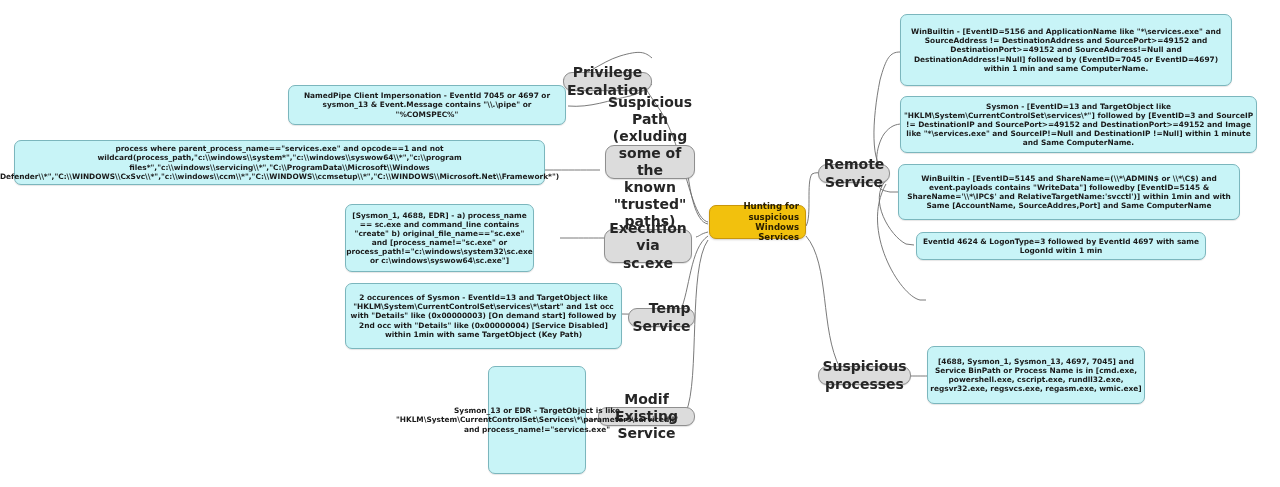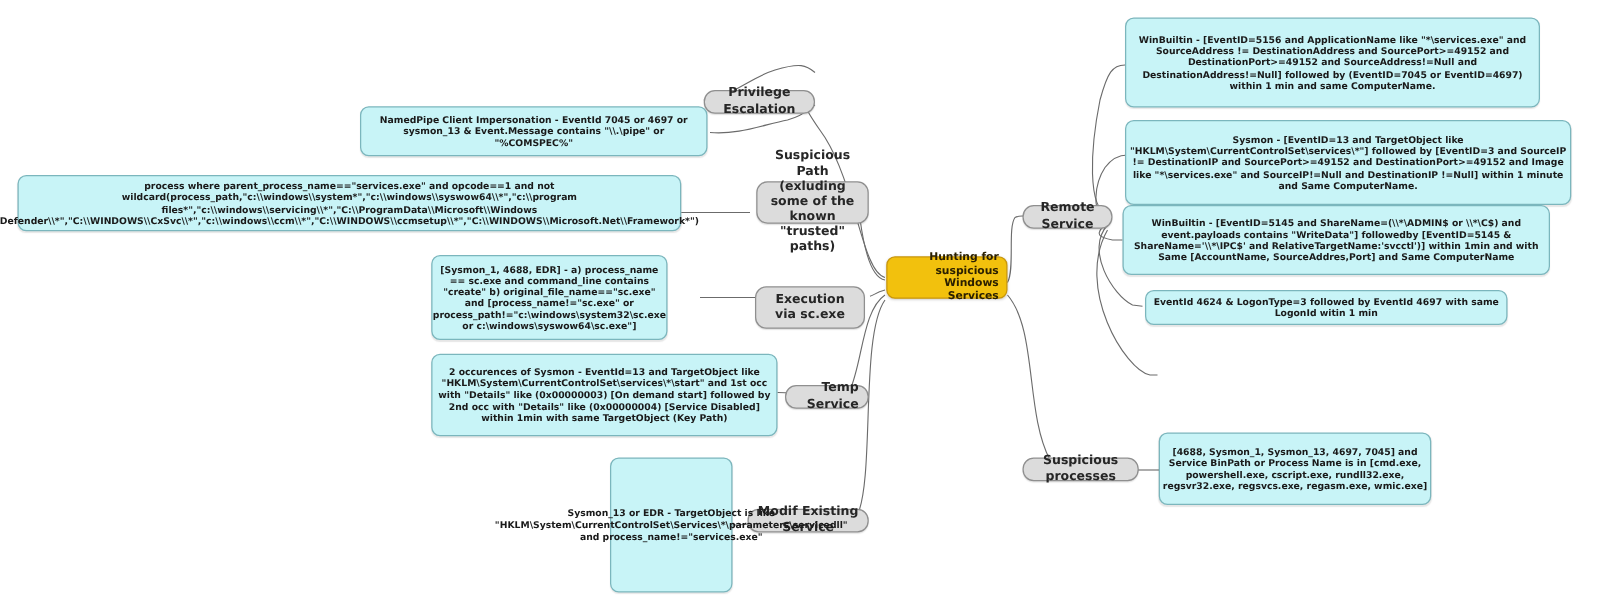--- a/index.html
+++ b/index.html
@@ -26,21 +26,21 @@
     border-radius:7px;
     font-size:7.4px;
     font-weight:bold;
     padding:3px 2px;
     box-shadow:0 1px 1px rgba(0,0,0,0.10);
   }
   .branch{
     background:#dcdcdc;
     border:1px solid #8f8f8f;
     border-radius:9px;
-    font-size:10px;
+    font-size:14px;
     font-weight:bold;
     padding:3px 7px;
     color:#262626;
     box-shadow:0 1px 1px rgba(0,0,0,0.12);
   }
   .root{
     background:#f2c10d;
     border:1px solid #c9960a;
     border-radius:7px;
     font-size:8.6px;
@@ -137,21 +137,21 @@
   </div>
 
   <div class="node leaf" style="left:488px;top:366px;width:98px;height:108px;">
     <span>Sysmon_13 or EDR - TargetObject is like "HKLM\System\CurrentControlSet\Services\*\parameters\servicedll" and process_name!="services.exe"</span>
   </div>
 
   <div class="node leaf" style="left:900px;top:14px;width:332px;height:72px;">
     <span>WinBuiltin - [EventID=5156 and ApplicationName like "*\services.exe" and SourceAddress != DestinationAddress and SourcePort&gt;=49152 and DestinationPort&gt;=49152 and SourceAddress!=Null and DestinationAddress!=Null] followed by (EventID=7045 or EventID=4697) within 1 min and same ComputerName.</span>
   </div>
 
-  <div class="node leaf" style="left:900px;top:96px;width:357px;height:68px;">
+  <div class="node leaf" style="left:900px;top:96px;width:357px;height:57px;">
     <span>Sysmon - [EventID=13 and TargetObject like "HKLM\System\CurrentControlSet\services\*"] followed by [EventID=3 and SourceIP != DestinationIP and SourcePort&gt;=49152 and DestinationPort&gt;=49152 and Image like "*\services.exe" and SourceIP!=Null and DestinationIP !=Null] within 1 minute and Same ComputerName.</span>
   </div>
 
   <div class="node leaf" style="left:898px;top:164px;width:342px;height:56px;">
     <span>WinBuiltin - [EventID=5145 and ShareName=(\\*\ADMIN$ or \\*\C$) and event.payloads contains "WriteData"] followedby [EventID=5145 &amp; ShareName='\\*\IPC$' and RelativeTargetName:'svcctl')] within 1min and with Same [AccountName, SourceAddres,Port] and Same ComputerName</span>
   </div>
 
   <div class="node leaf" style="left:916px;top:232px;width:290px;height:28px;">
     <span>EventId 4624 &amp; LogonType=3 followed by EventId 4697 with same LogonId witin 1 min</span>
   </div>

